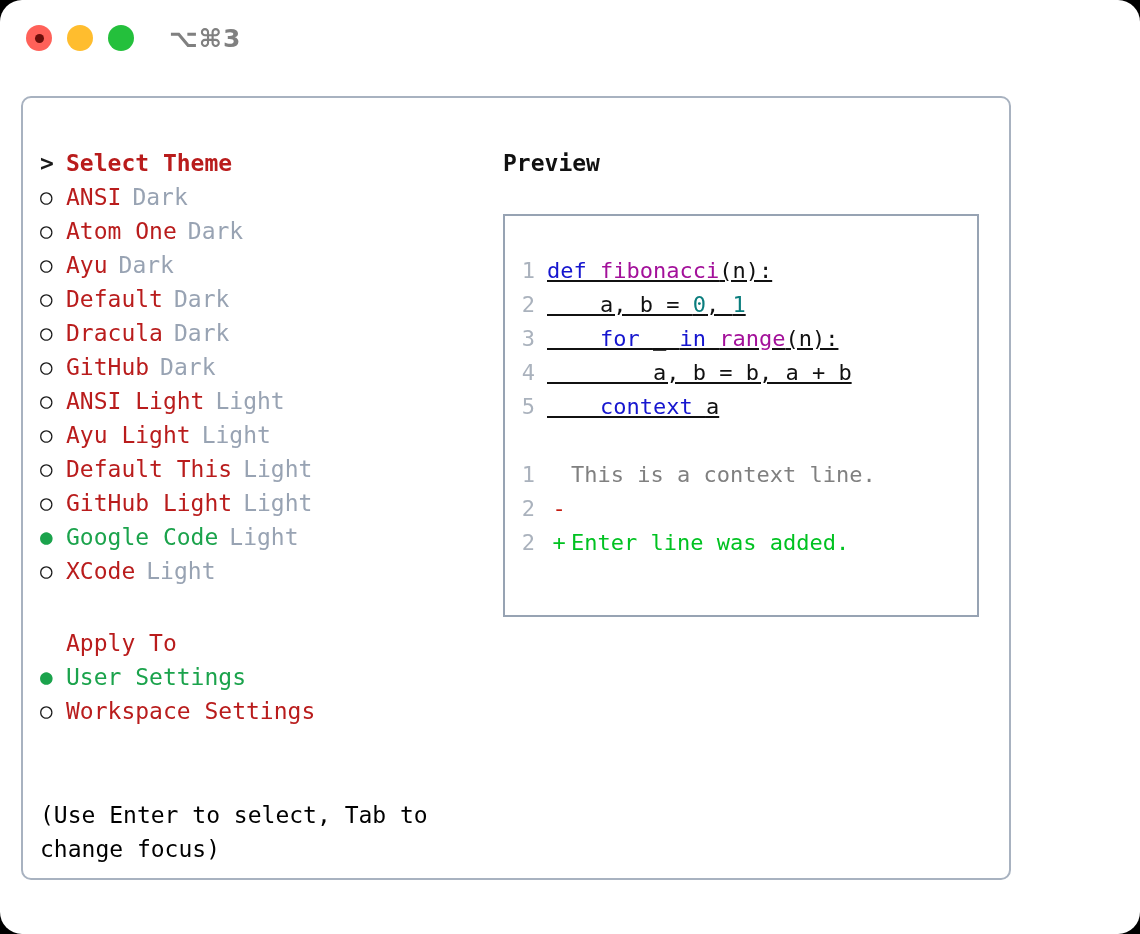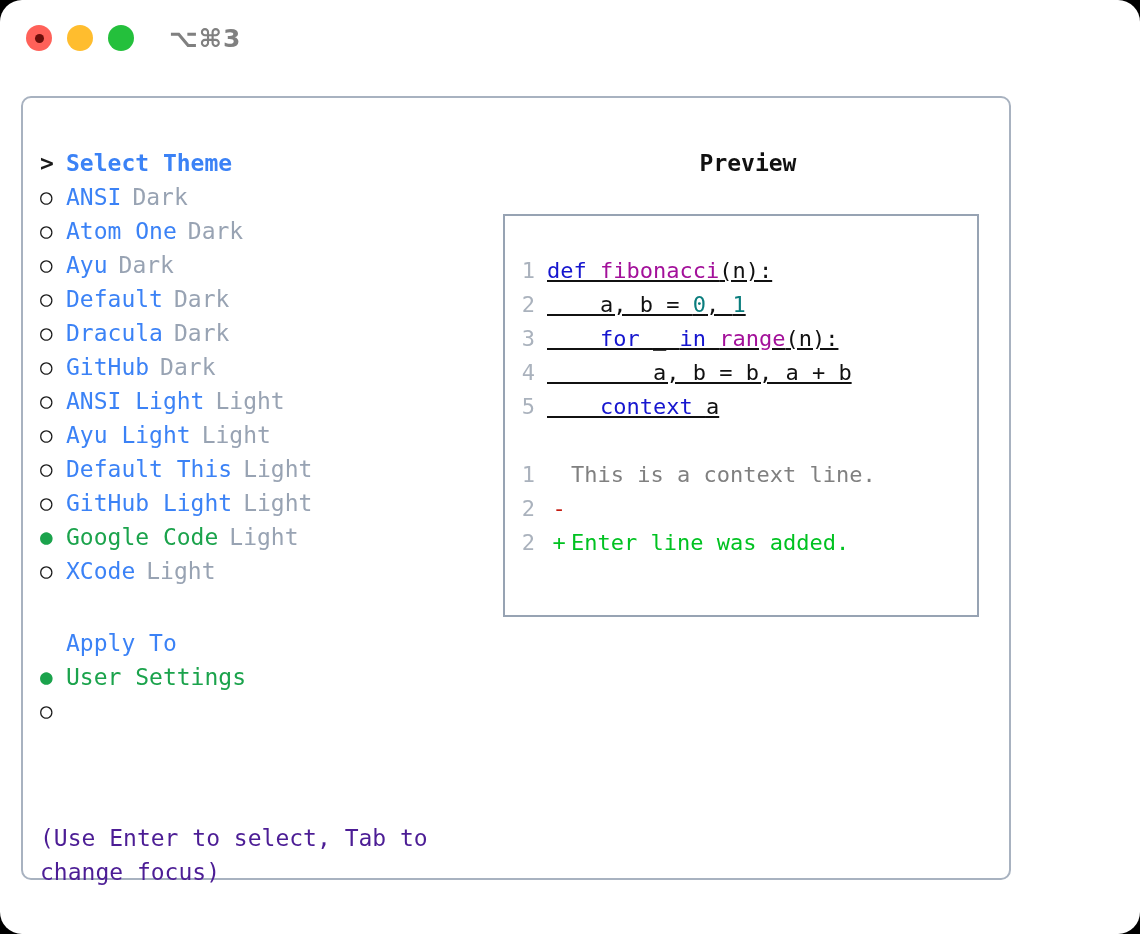--- a/index.html
+++ b/index.html
@@ -99,54 +99,53 @@
   }
   .marker {
     display: inline-block;
     width: 26px;
     flex: 0 0 26px;
     color: #1a1a1a;
     font-size: 21px;
   }
   .marker.none { color: transparent; }
   .header-row .marker { font-weight: bold; font-size: 23px; }
-  .label { color: #3b82f6; }
+  .label { color: #b91c1c; }
   .header-row .label { font-weight: bold; }
   .tag {
     color: #98a3b3;
     margin-left: 11px;
   }
   .row.selected .marker,
   .row.selected .label { color: #1ba34c; }
 
   .section-gap { height: 38px; }
 
   .hint {
     position: absolute;
     left: 17px;
-    top: 723px;
+    top: 700px;
     width: 420px;
     font-size: 23px;
     line-height: 34px;
-    color: #4c1d95;
+    color: #000000;
   }
 
   
   .right-col {
     position: absolute;
     left: 480px;
     top: 48px;
     width: 490px;
   }
   .preview-title {
     font-size: 23px;
     font-weight: bold;
     color: #111111;
     line-height: 34px;
-    text-align: center;
   }
   .preview-box {
     margin-top: 34px;
     width: 476px;
     height: 403px;
     border: 2px solid #97a3b3;
     box-sizing: border-box;
     background: #ffffff;
     padding: 38px 0 0 0;
   }
@@ -275,20 +274,21 @@
         <span class="marker none">○</span>
         <span class="label">Apply To</span>
       </div>
       <div id="apply-list">
           <div class="row selected">
             <span class="marker">●</span>
             <span class="label">User Settings</span>
           </div>
           <div class="row">
             <span class="marker">○</span>
+            <span class="label">Workspace Settings</span>
           </div>
         </div>
     </div>
 
     <div class="hint">(Use Enter to select, Tab to change focus)</div>
 
     <div class="right-col">
       <div class="preview-title">Preview</div>
       <div class="preview-box">
         <div id="code-block">

